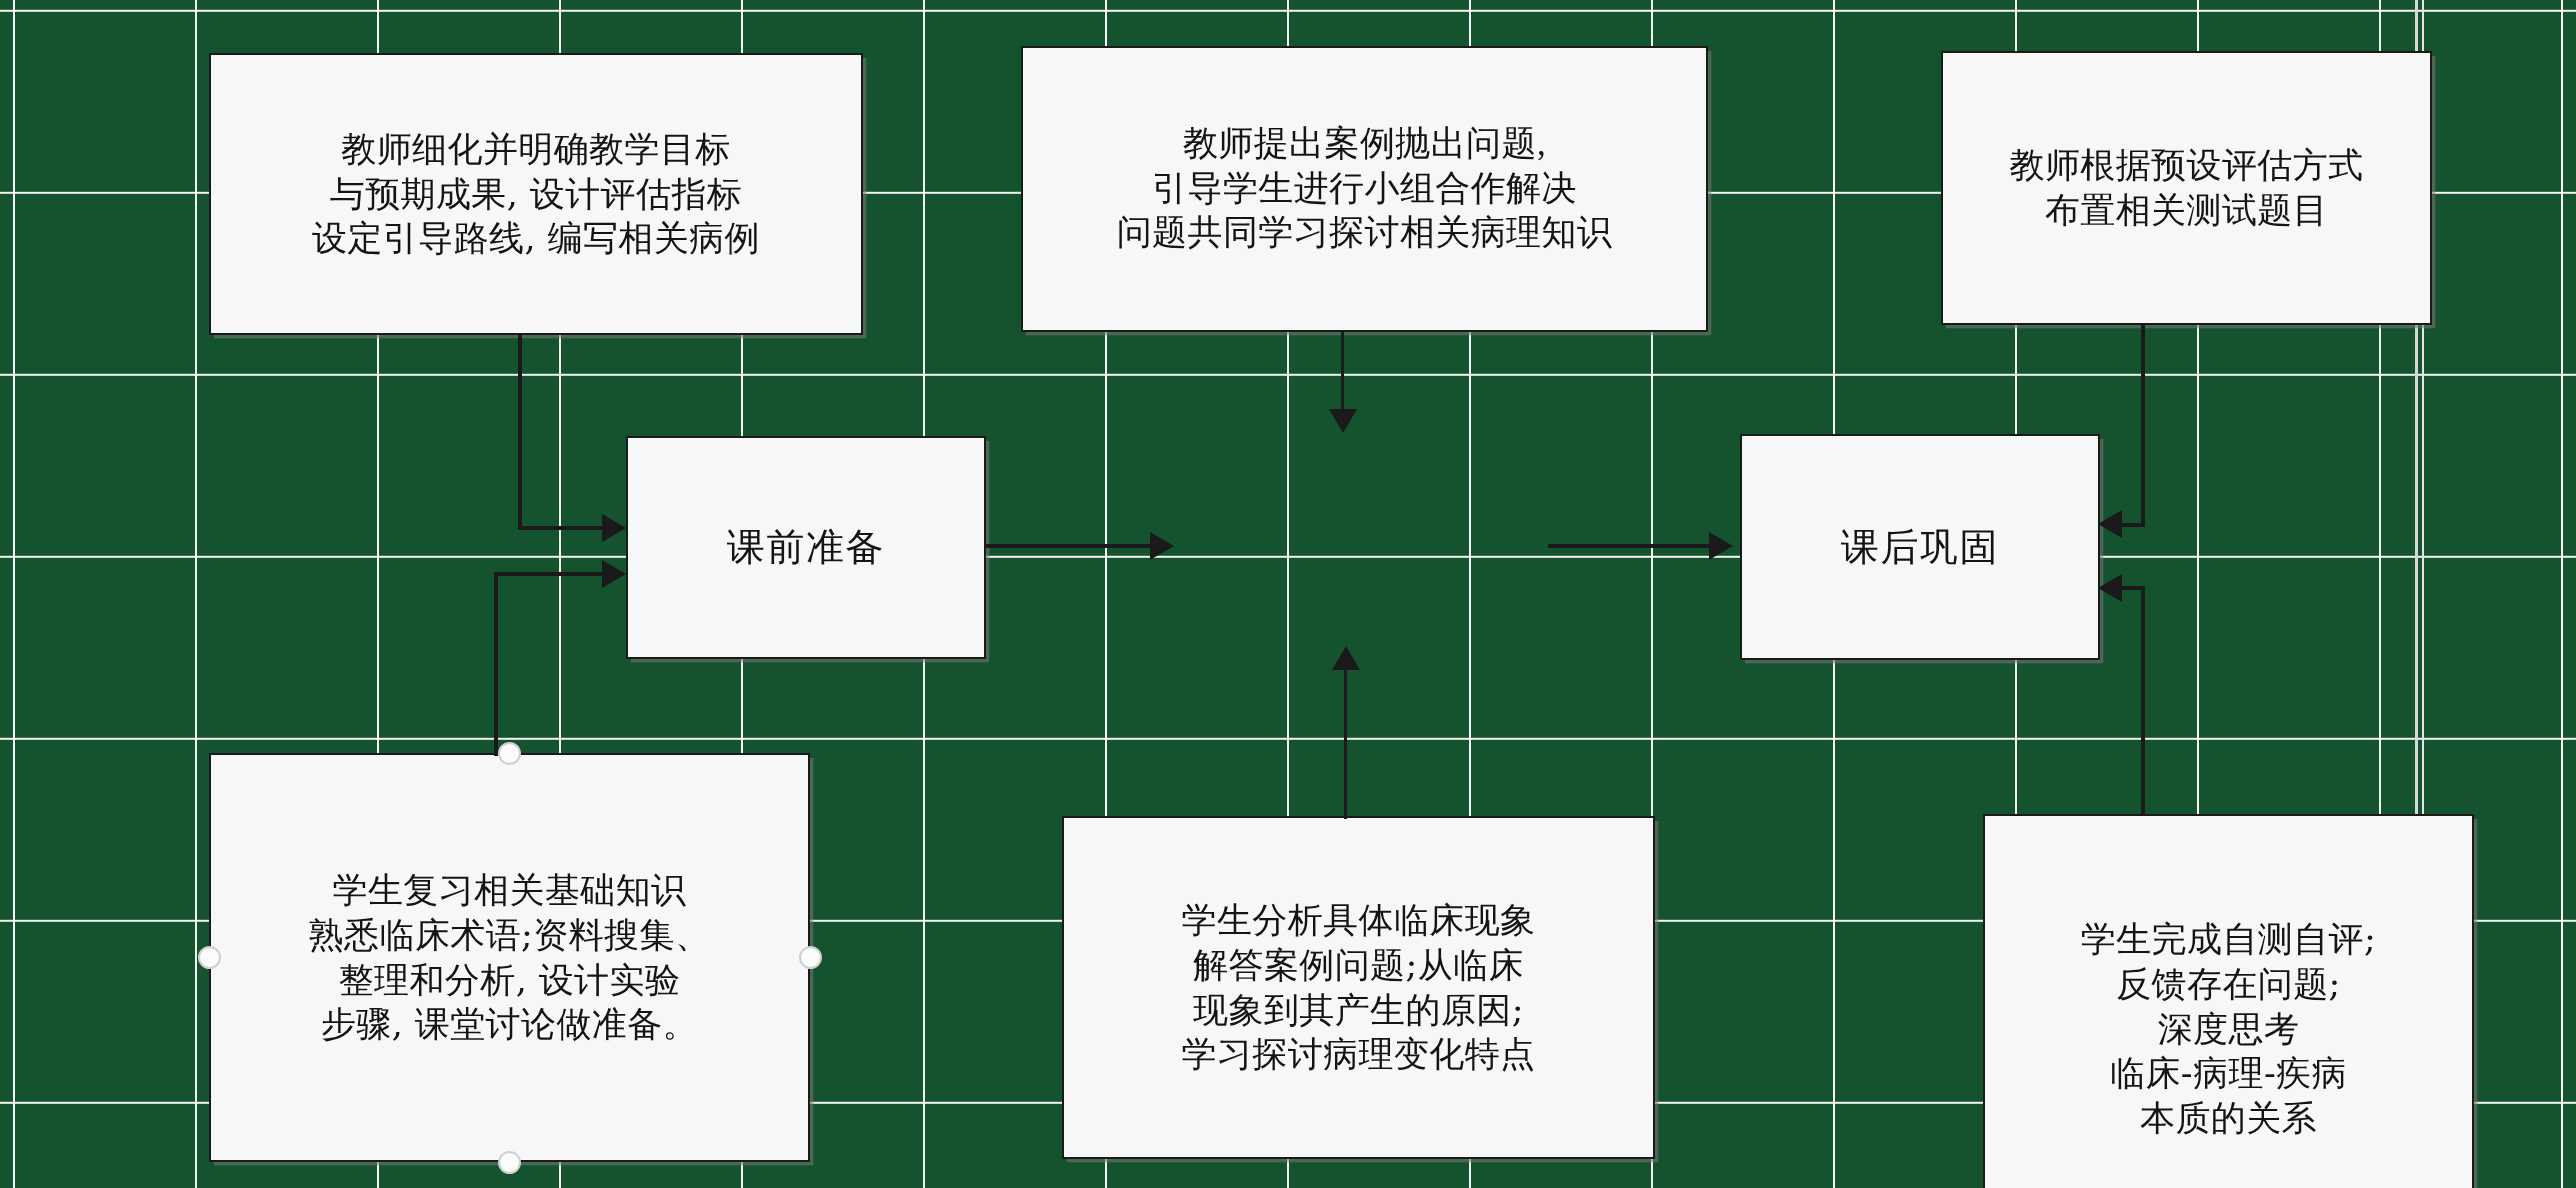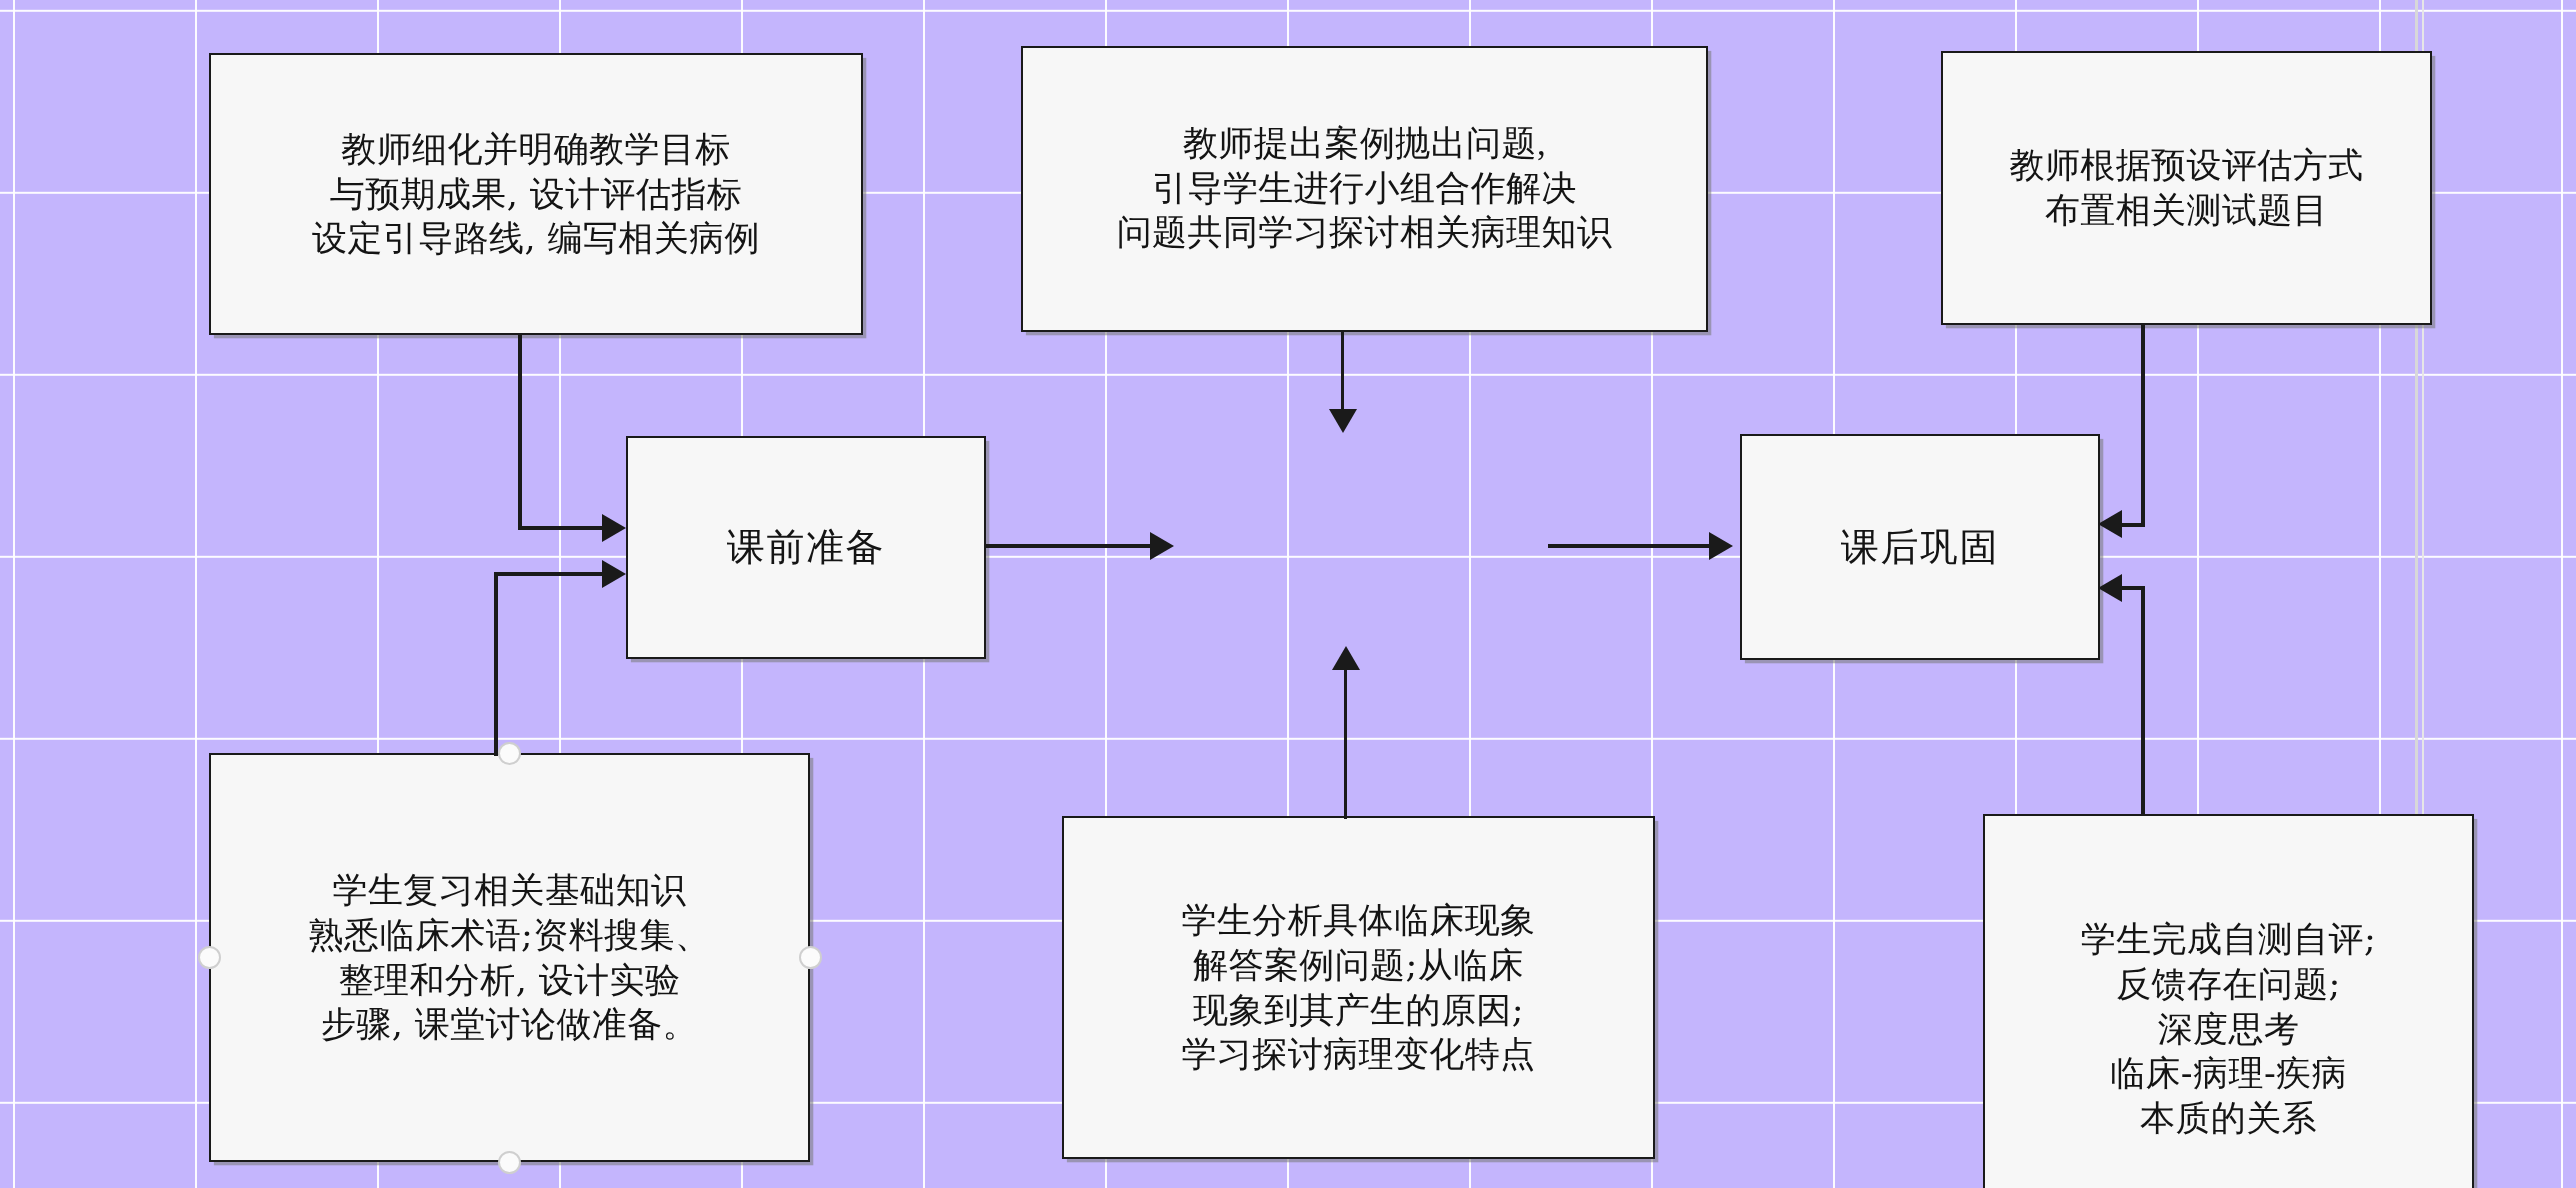--- a/index.html
+++ b/index.html
@@ -8,21 +8,21 @@
     padding: 0;
     background: #f4f4f4;
   }
   body {
     font-family: "DejaVu Serif", "Liberation Serif", serif;
   }
   #canvas {
     position: relative;
     width: 2576px;
     height: 1188px;
-    background: #c4b5fd;
+    background: #14532d;
     overflow: hidden;
   }
   
   #grid {
     position: absolute;
     left: 0; top: 0;
     width: 2576px; height: 1188px;
     background-image:
       linear-gradient(to right, rgba(255,255,255,0.95) 0 2.5px, rgba(0,0,0,0) 2.5px),
       linear-gradient(to bottom, rgba(255,255,255,0.95) 0 2.5px, rgba(0,0,0,0) 2.5px);

